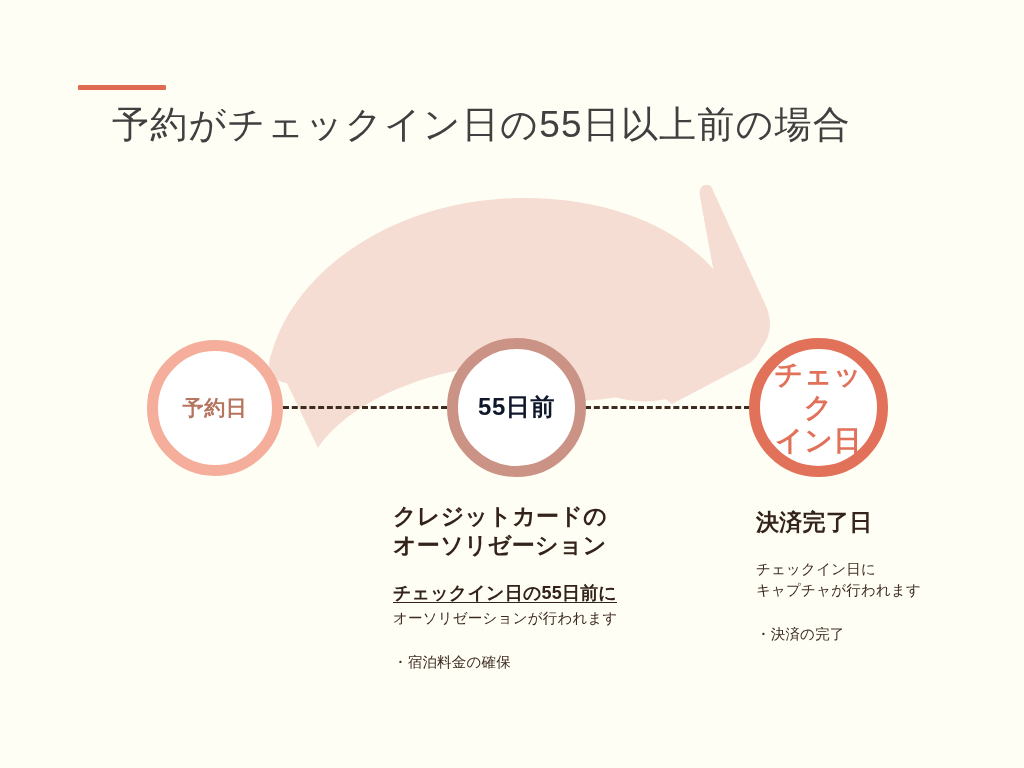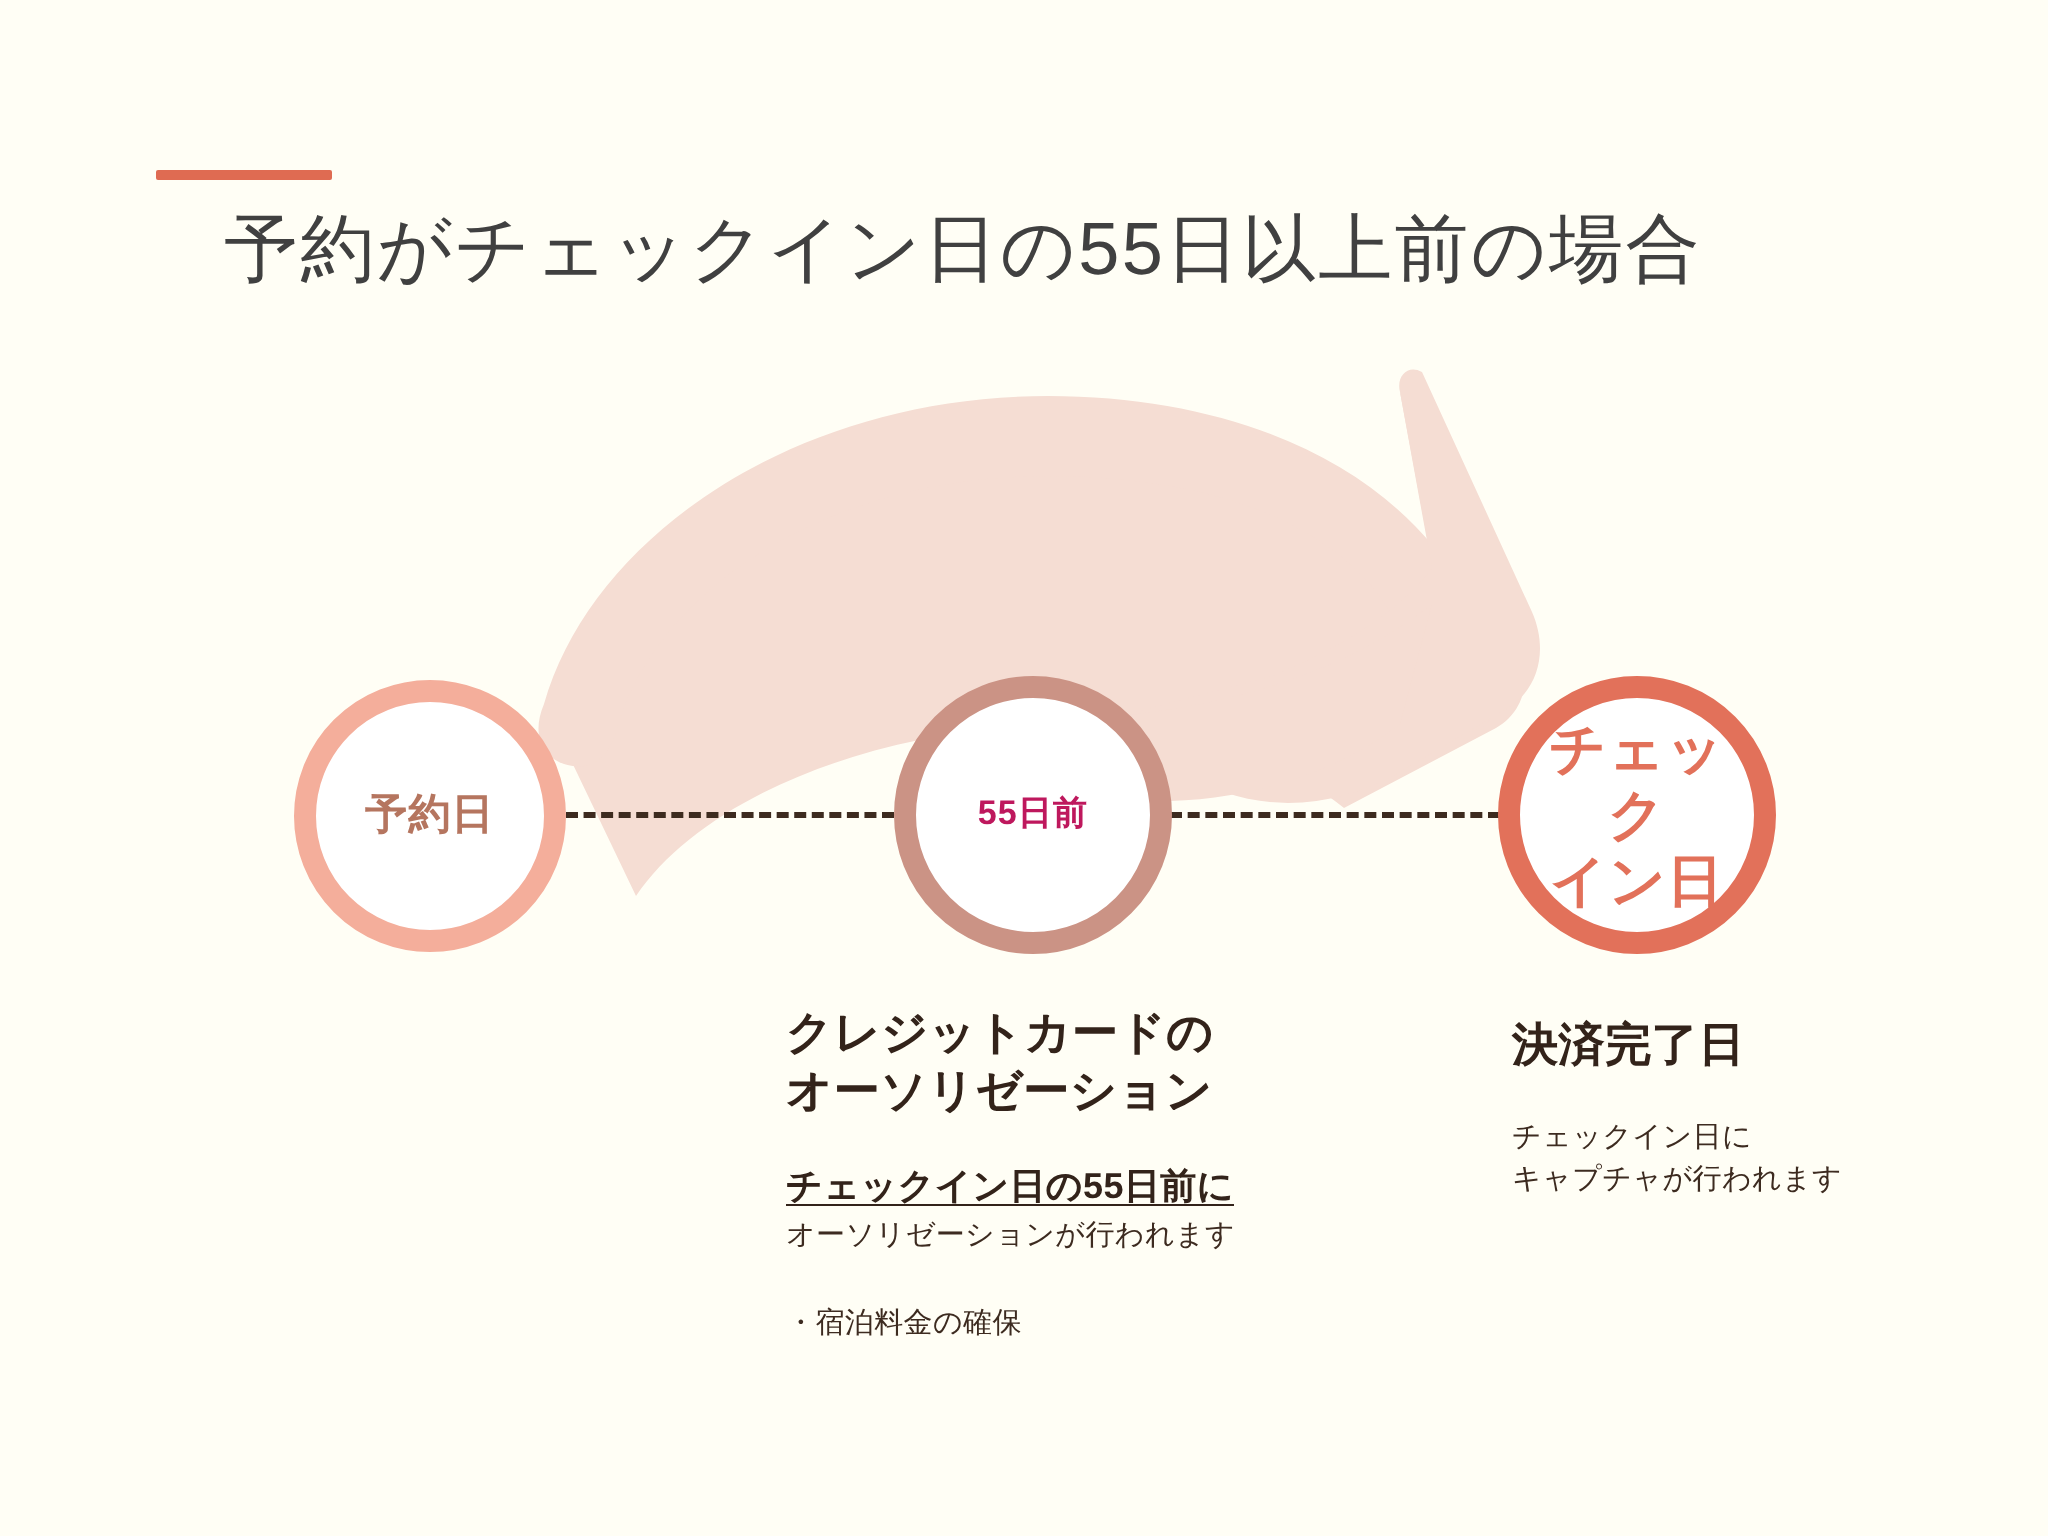--- a/index.html
+++ b/index.html
@@ -101,22 +101,22 @@
   }
 
   .node.days-before {
     left: 447px;
     top: 335px;
     border: 11px solid #cb9385;
     width: 139px;
     height: 139px;
   }
   .node.days-before .node-label {
-    font-size: 17px;
-    color: #be185d;
+    font-size: 24px;
+    color: #0f172a;
   }
 
   .node.checkin {
     left: 749px;
     top: 335px;
     border: 11px solid #e2715a;
     width: 139px;
     height: 139px;
   }
   .node.checkin .node-label {
@@ -242,15 +242,18 @@
     <div class="desc-sub">オーソリゼーションが行われます</div>
     <div class="desc-bullets">
       <div class="bullet-item">・宿泊料金の確保</div>
     </div>
   </div>
 
   <div class="desc settle">
     <div class="desc-heading">決済完了日</div>
     <div class="desc-sub" style="margin-top:22px;">チェックイン日に
 キャプチャが行われます</div>
+    <div class="desc-bullets">
+      <div class="bullet-item">・決済の完了</div>
+    </div>
   </div>
 
 </div>
 
 </body></html>

